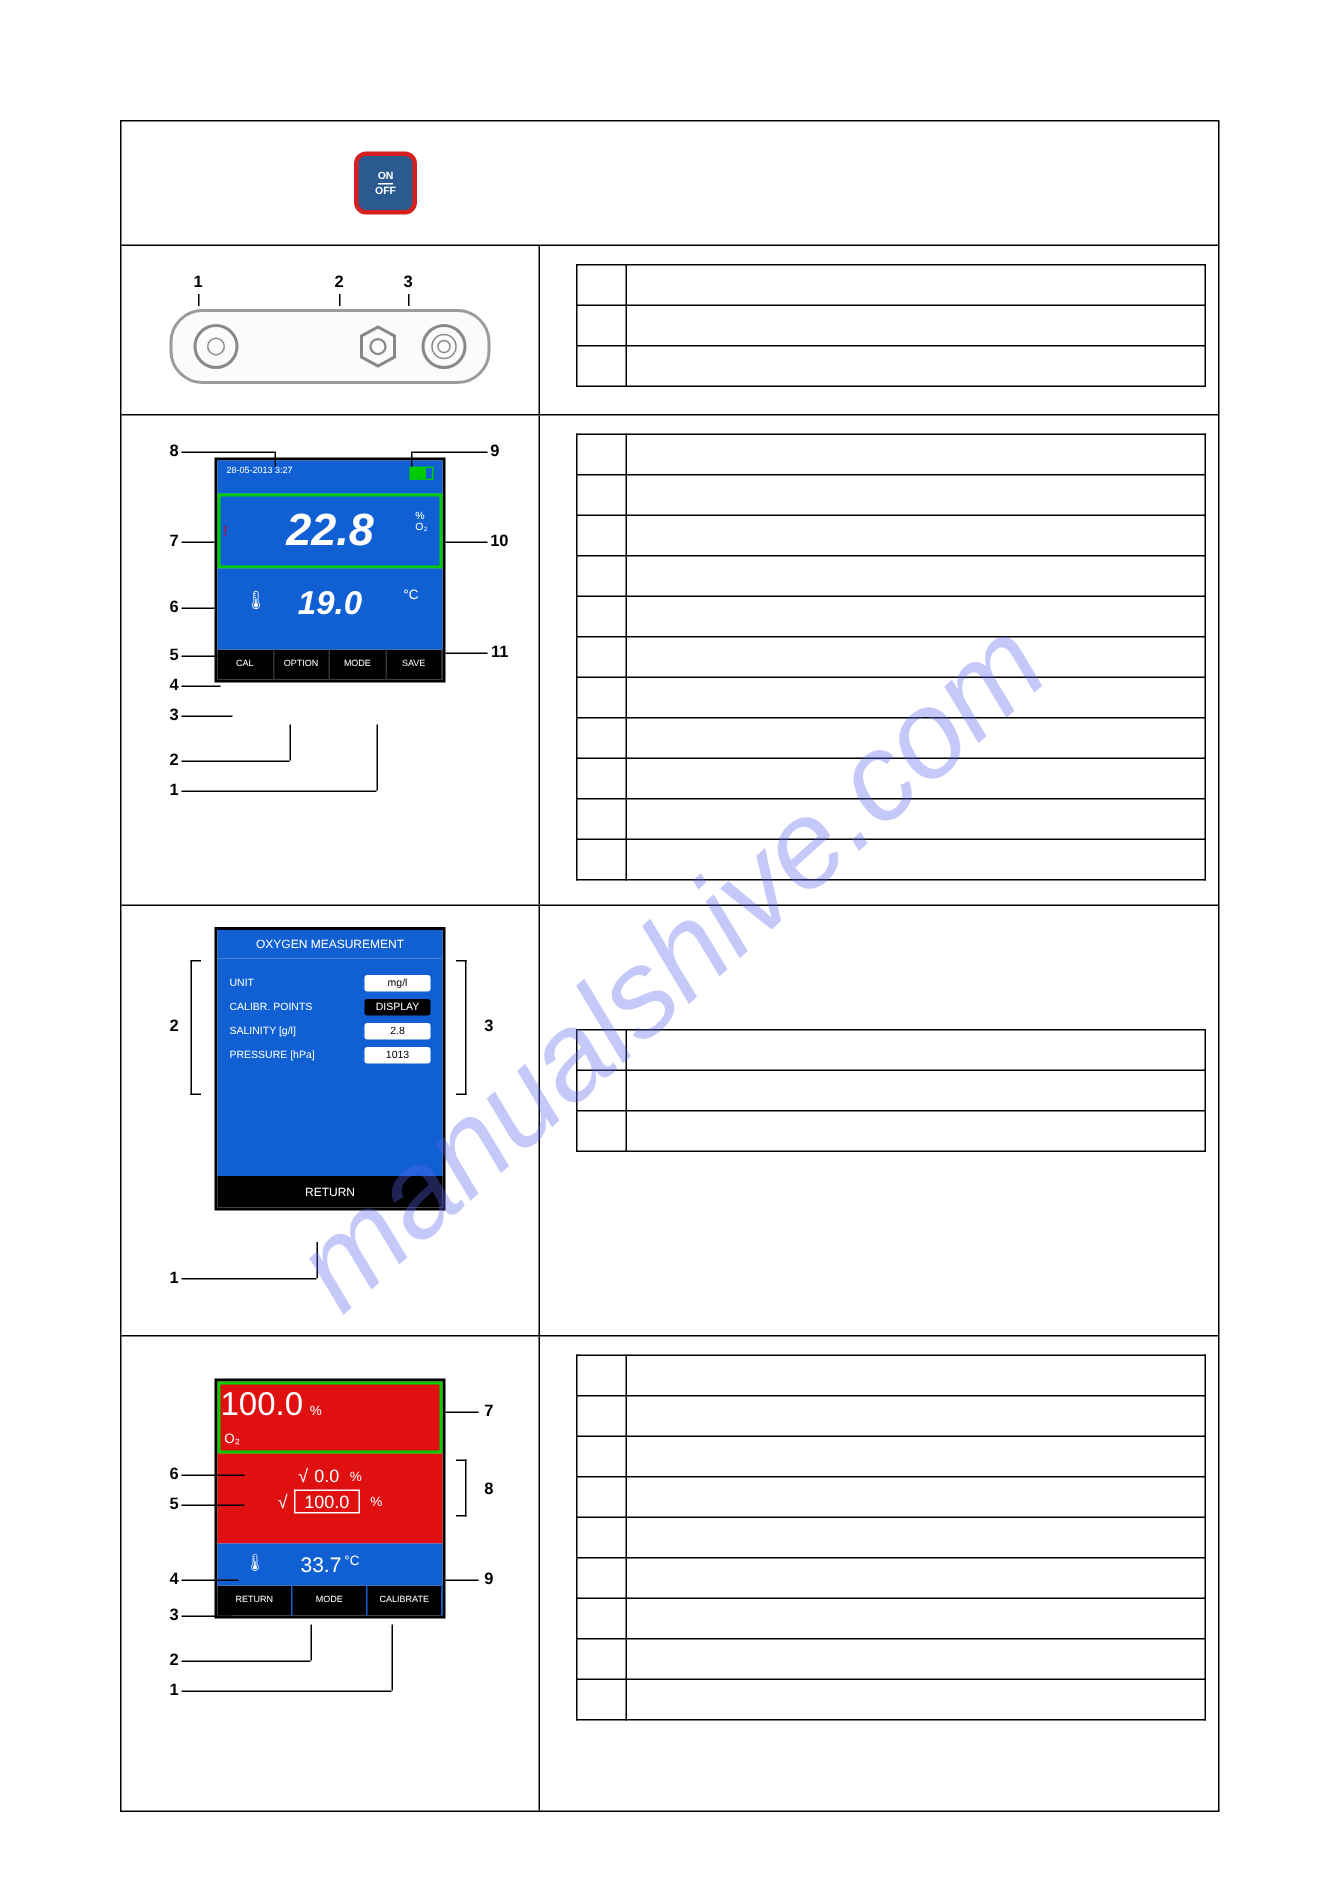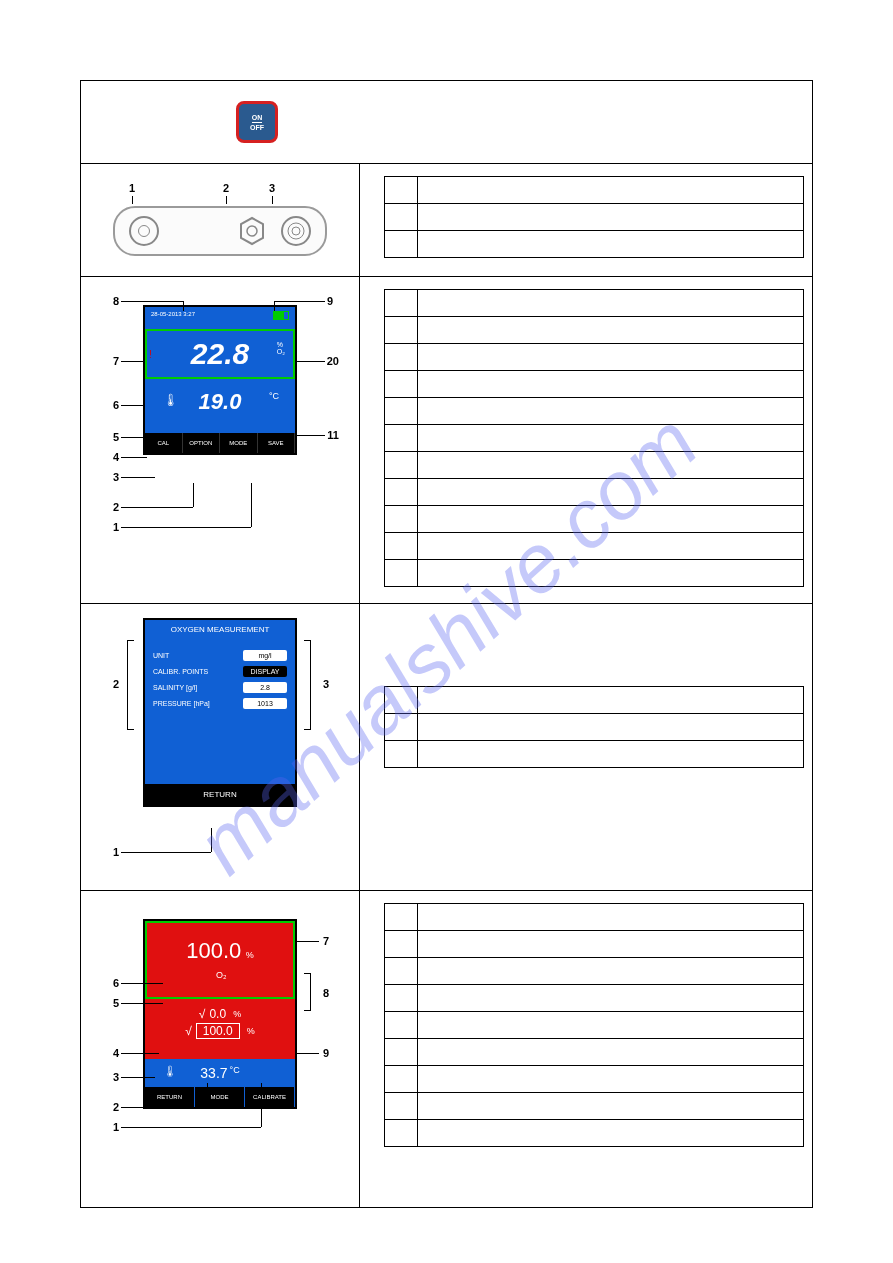--- a/index.html
+++ b/index.html
@@ -122,21 +122,21 @@
   .screen1-btns div { flex:1; color:#fff; font-size:6px; display:flex; align-items:center; justify-content:center; border-right:1px solid #333; }
 
   .screen2-head { background:#1060d4; color:#fff; font-size:8px; text-align:center; padding:5px 0; }
   .screen2-body { background:#1060d4; padding:6px 8px 70px 8px; }
   .screen2-row { display:flex; justify-content:space-between; align-items:center; margin:5px 0; }
   .screen2-row .lbl { color:#fff; font-size:7px; }
   .screen2-row .val-box { background:#fff; color:#000; font-size:7px; padding:2px 0; width:44px; text-align:center; border-radius:2px; }
   .screen2-row .val-box.dark { background:#000; color:#fff; }
   .screen2-return { background:#000; color:#fff; font-size:8px; text-align:center; padding:6px; }
 
-  .screen3-top { background:#e01010; border:2px solid #0c0; padding:15px 0; text-align:center; position:relative; }
+  .screen3-top { background:#e01010; border:2px solid #0c0; padding:0 0; position:relative; }
   .screen3-top .v { color:#fff; font-size:22px; font-weight:normal; }
   .screen3-top .u { color:#fff; font-size:9px; }
   .screen3-mid { background:#e01010; padding:6px 8px 18px 8px; }
   .screen3-line { display:flex; justify-content:center; align-items:center; color:#fff; font-size:12px; gap:4px; margin:2px 0; }
   .screen3-line .box { border:1px solid #fff; padding:0 6px; }
   .screen3-line .pct { font-size:9px; margin-left:3px; }
   .screen3-tbar { background:#1060d4; padding:6px 0; text-align:center; color:#fff; font-size:14px; position:relative; }
   .screen3-tbar .therm { position:absolute; left:18px; font-size:11px; }
   .screen3-tbar .deg { font-size:9px; vertical-align:top; margin-left:2px; }
   .screen3-btns { background:#000; display:flex; height:20px; }
@@ -263,21 +263,21 @@
         <div class="callout-line callout-v" style="left:50px; top:178px; height:24px;"></div>
 
         <span class="callout-num" style="left:-30px; top:216px;">1</span>
         <div class="callout-line callout-h" style="left:-22px; top:222px; width:130px;"></div>
         <div class="callout-line callout-v" style="left:108px; top:178px; height:44px;"></div>
 
         <span class="callout-num" style="right:-36px; top:-10px;">9</span>
         <div class="callout-line callout-h" style="right:-28px; top:-4px; width:50px;"></div>
         <div class="callout-line callout-v" style="right:22px; top:-4px; height:10px;"></div>
 
-        <span class="callout-num" style="right:-42px; top:50px;">20</span>
+        <span class="callout-num" style="right:-42px; top:50px;">10</span>
         <div class="callout-line callout-h" style="right:-28px; top:56px; width:28px;"></div>
 
         <span class="callout-num" style="right:-42px; top:124px;">11</span>
         <div class="callout-line callout-h" style="right:-28px; top:130px; width:28px;"></div>
       </div>
     </div>
     <div class="right-cell">
       <table class="desc-table">
         <tbody>
             <tr>

